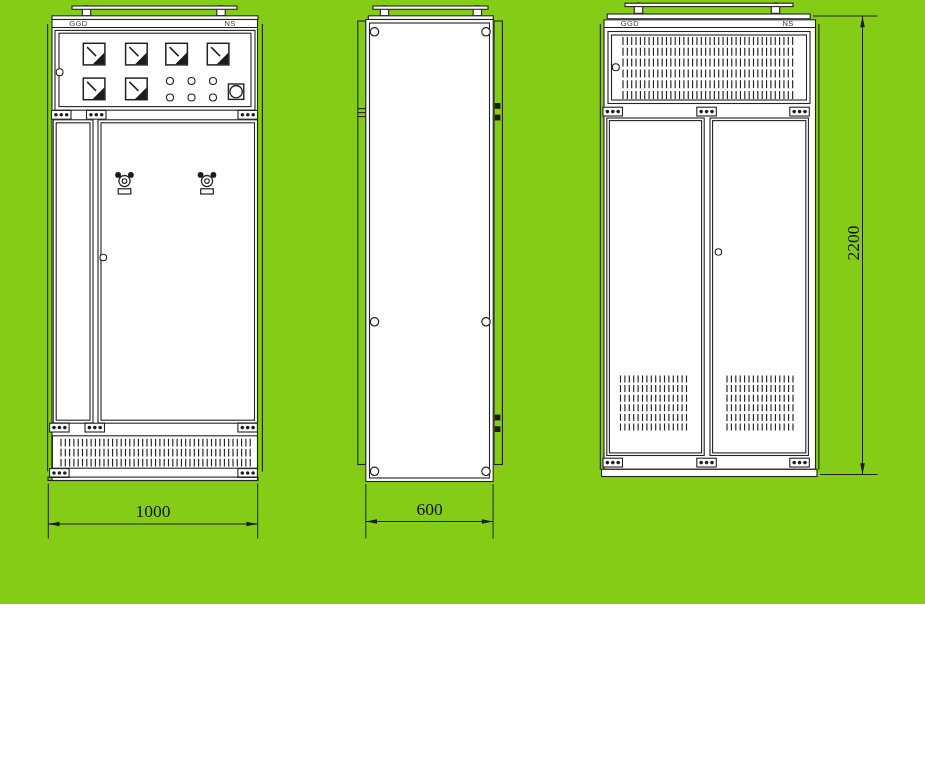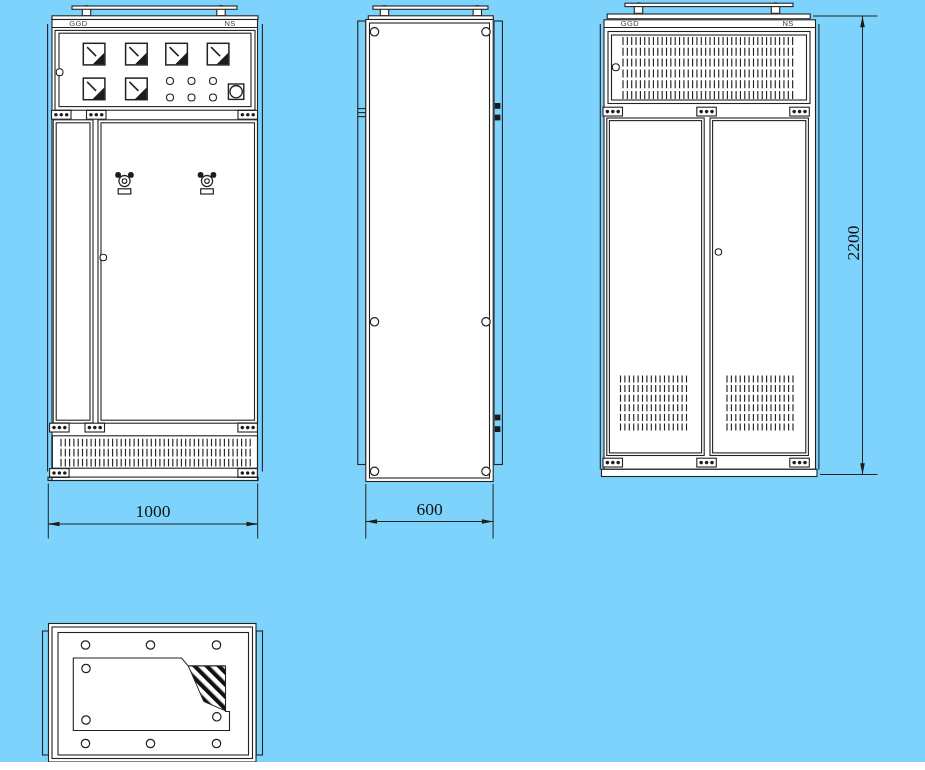--- a/index.html
+++ b/index.html
@@ -1,16 +1,16 @@
 <!DOCTYPE html>
 <html><head>
 <meta charset="utf-8">
 <style>
   html,body{margin:0;padding:0;background:#fff;}
-  .stage{width:925px;height:762px;background:#7dd3fc;position:relative;font-family:"Liberation Sans",sans-serif;}
+  .stage{width:925px;height:604px;background:#84cc16;position:relative;font-family:"Liberation Sans",sans-serif;}
   svg{display:block;}
   .ln{stroke:#222;stroke-width:1.1;fill:none;}
   .fw{fill:#fff;stroke:#222;stroke-width:1.1;}
   .fw2{fill:#fff;stroke:#222;stroke-width:1.4;}
   .fb{fill:#1c1c1c;stroke:none;}
   .dimline{stroke:#222;stroke-width:1;fill:none;}
   .txt-dim{font-family:"Liberation Serif",serif;font-size:17.5px;fill:#111;}
   .txt-sm{font-family:"Liberation Sans",sans-serif;font-size:7.5px;fill:#3a3a3a;letter-spacing:.4px;}
   .grille line{stroke:#222;stroke-width:1.15;}
 </style>

